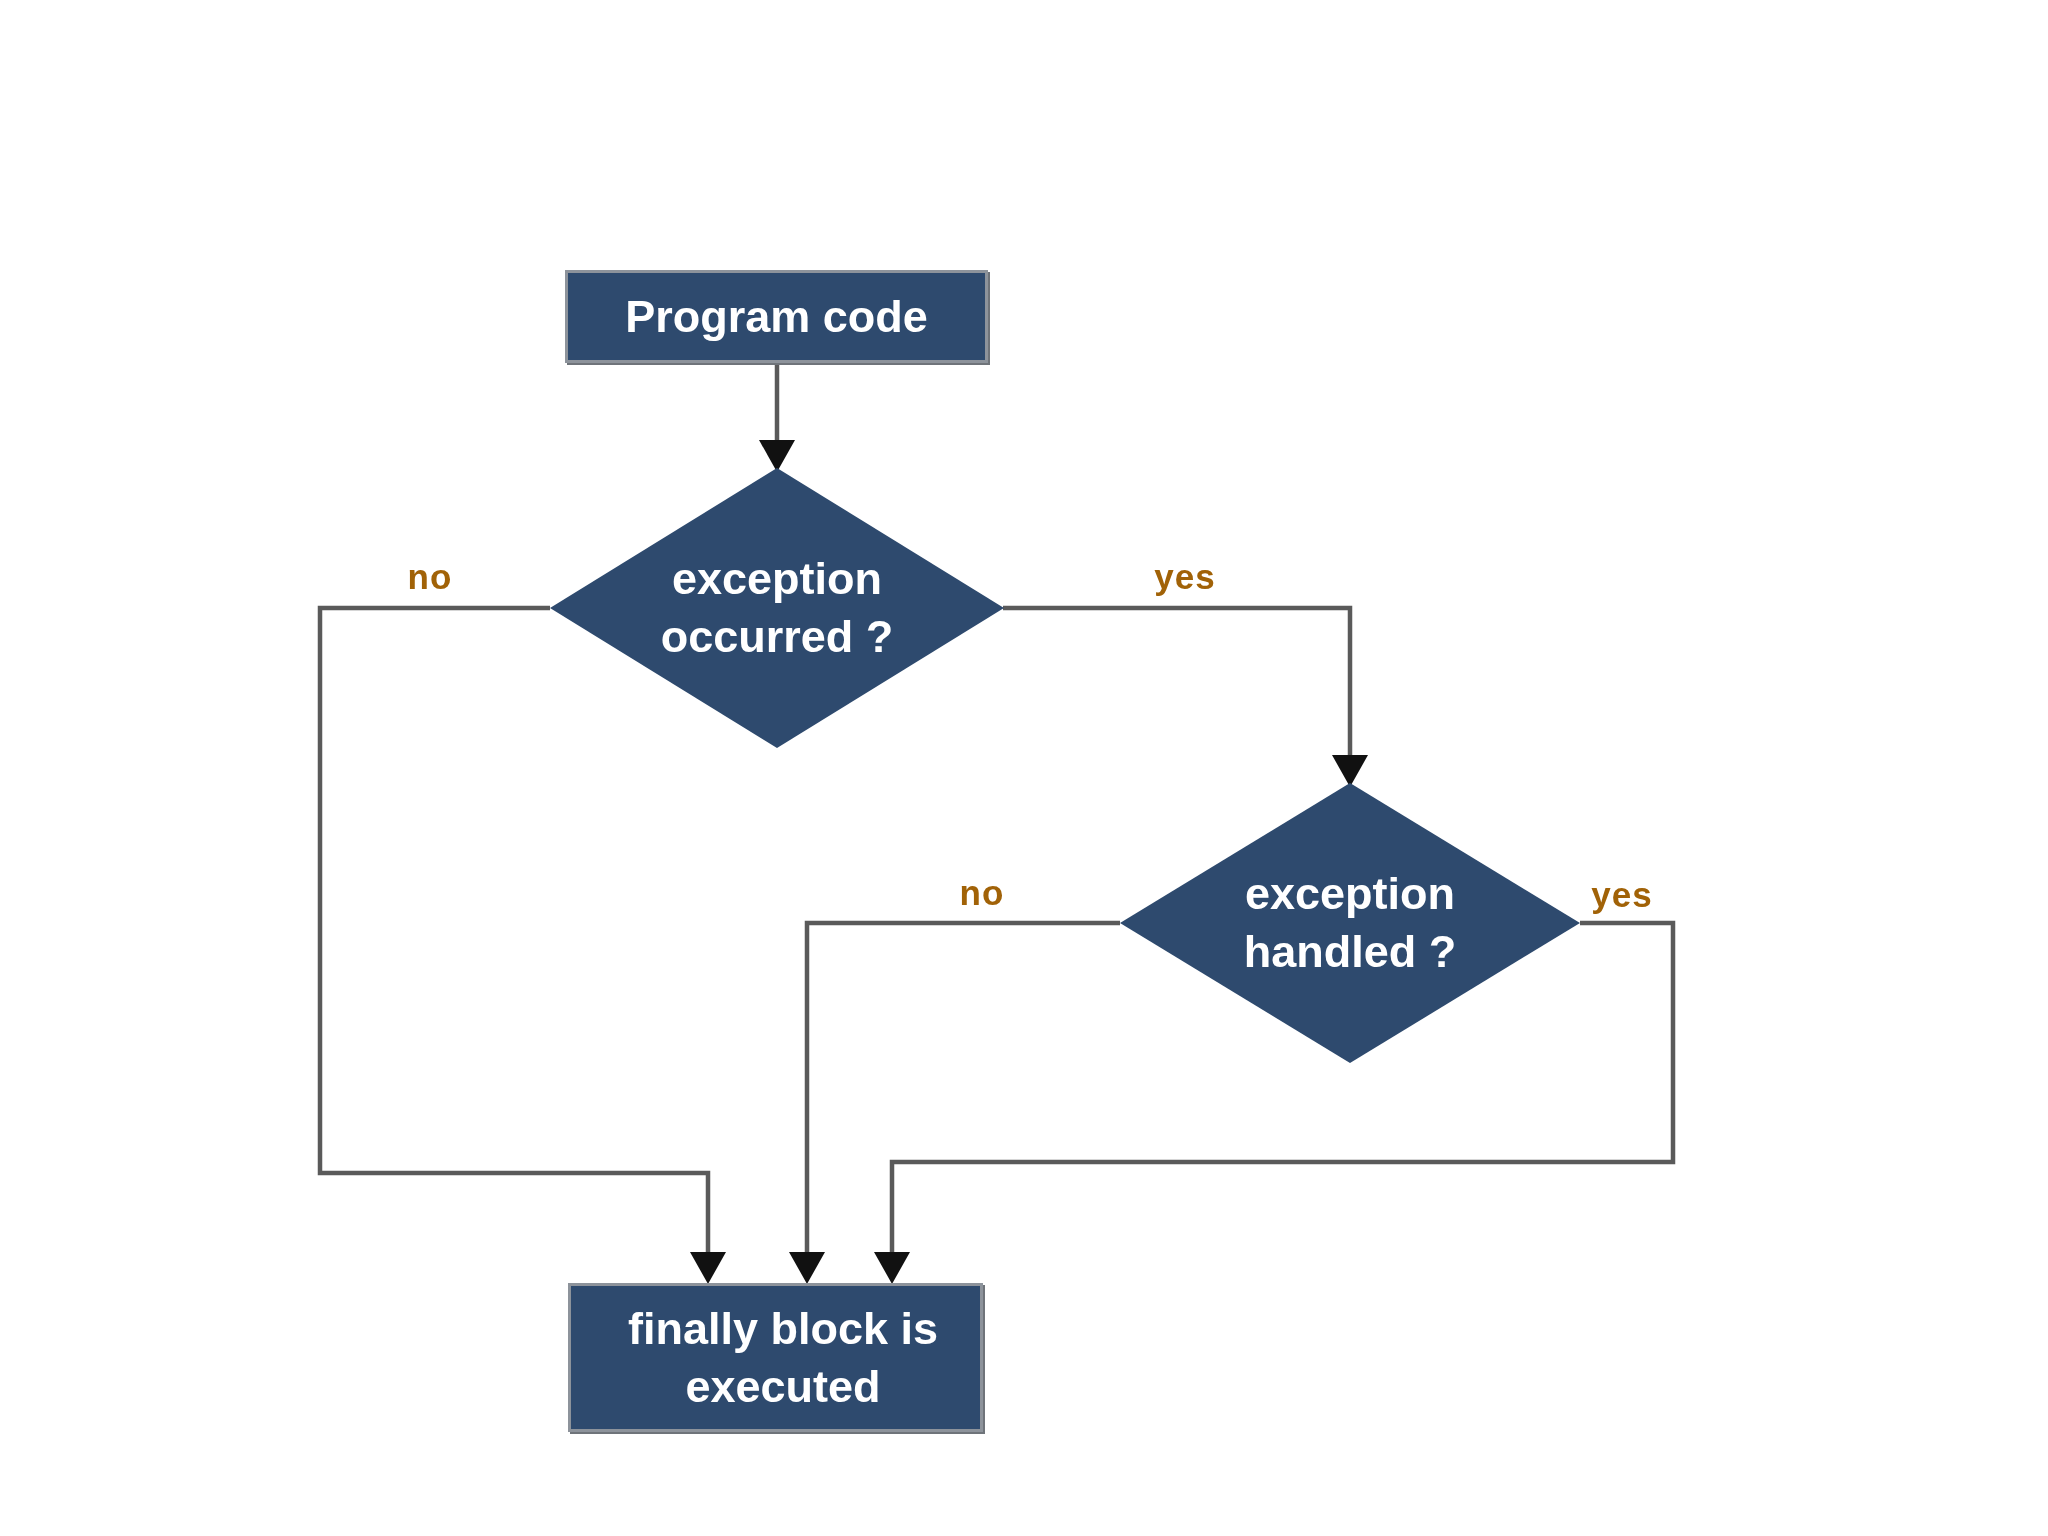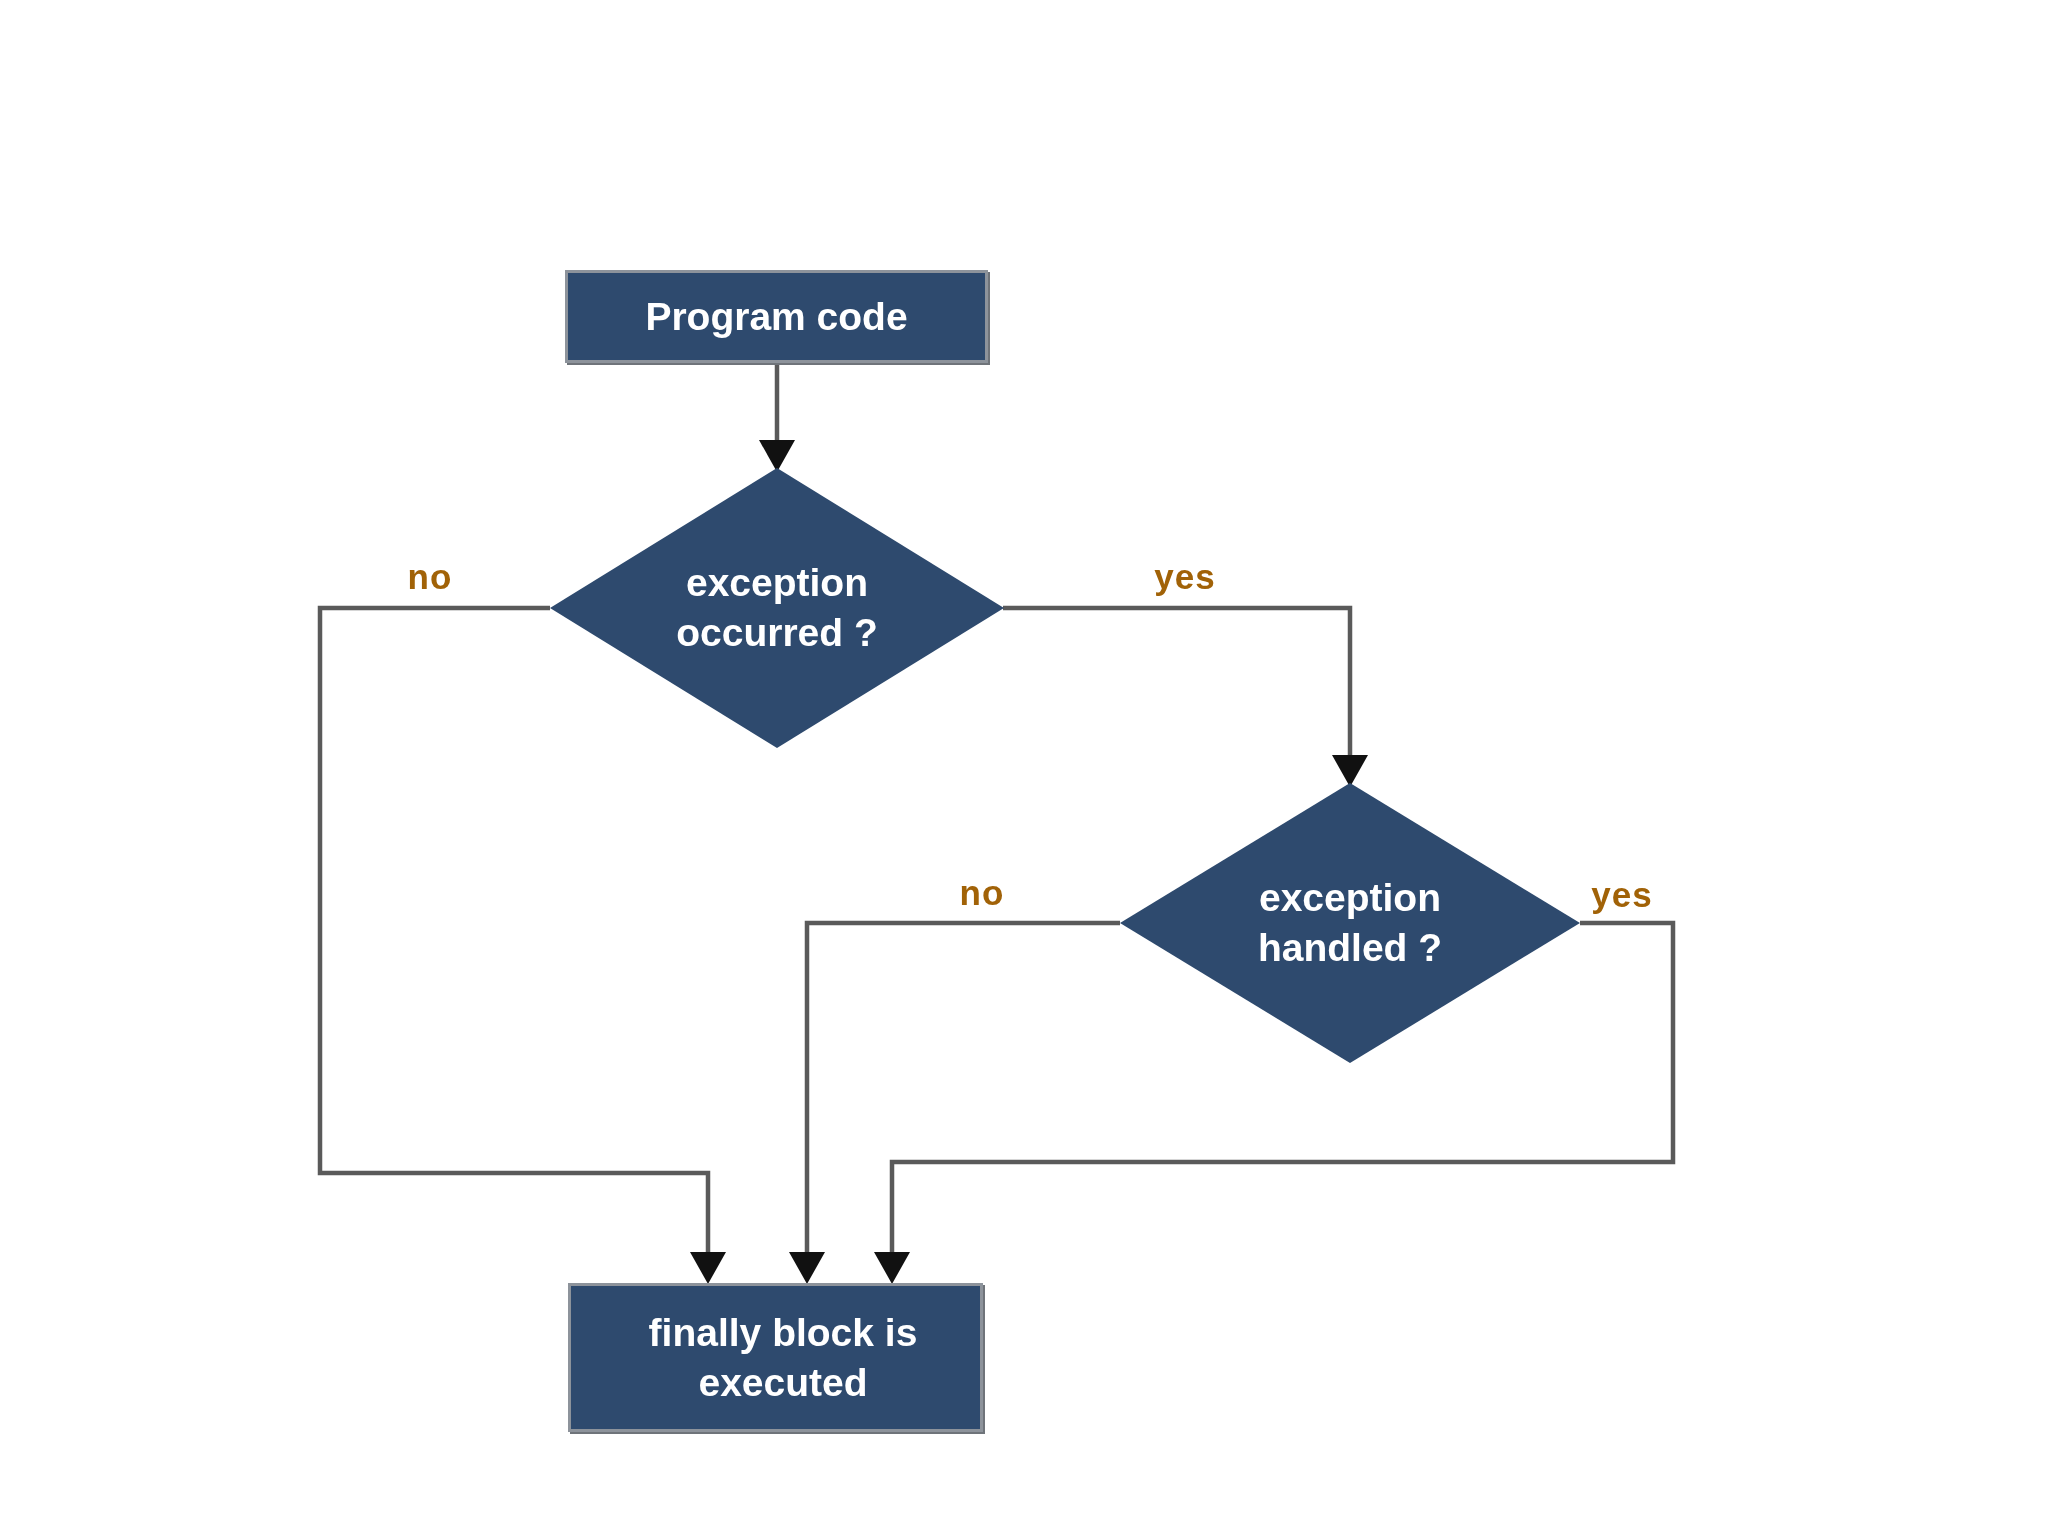--- a/index.html
+++ b/index.html
@@ -25,21 +25,21 @@
     stroke-width: 4.5;
   }
   .node {
     position: absolute;
     display: flex;
     align-items: center;
     justify-content: center;
     text-align: center;
     color: #ffffff;
     font-weight: bold;
-    font-size: 39px;
+    font-size: 45px;
     line-height: 1.28;
     white-space: pre-line;
     background: #2e4a6e;
     box-sizing: border-box;
   }
   .rect-node {
     border: 3px solid #8d939b;
     box-shadow: 2px 2px 0 #6f747a;
   }
   .diamond-node {

